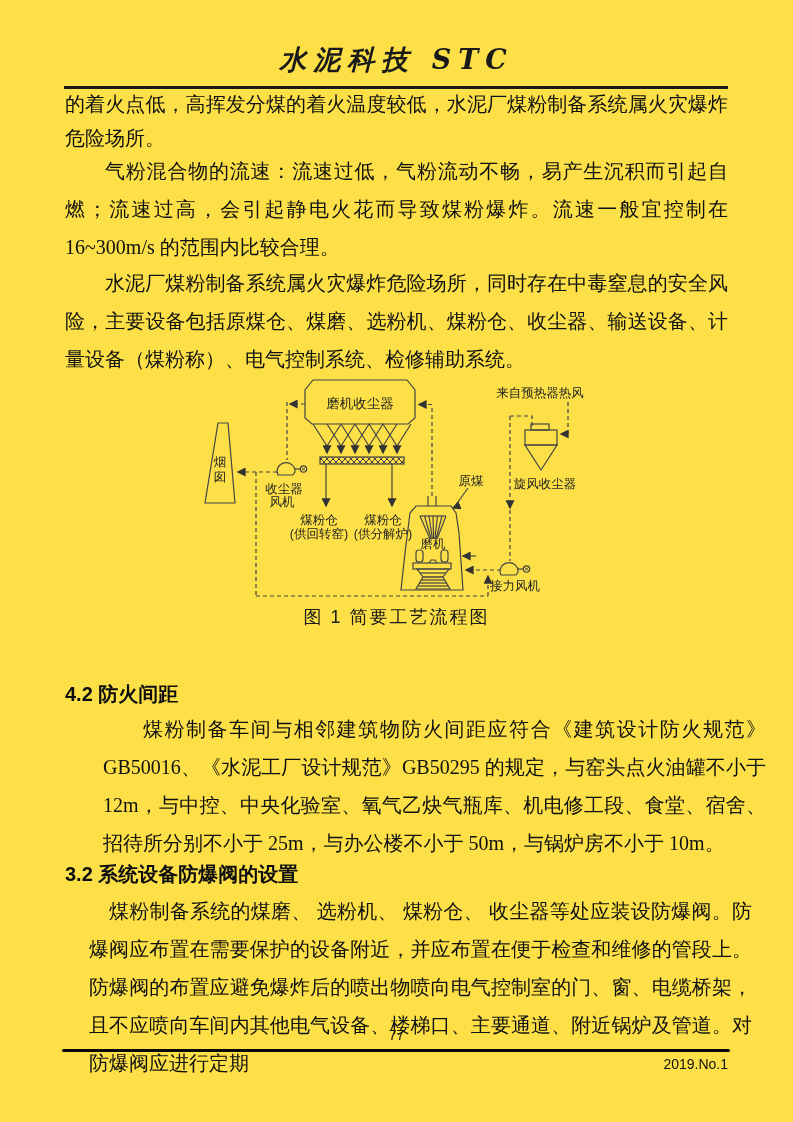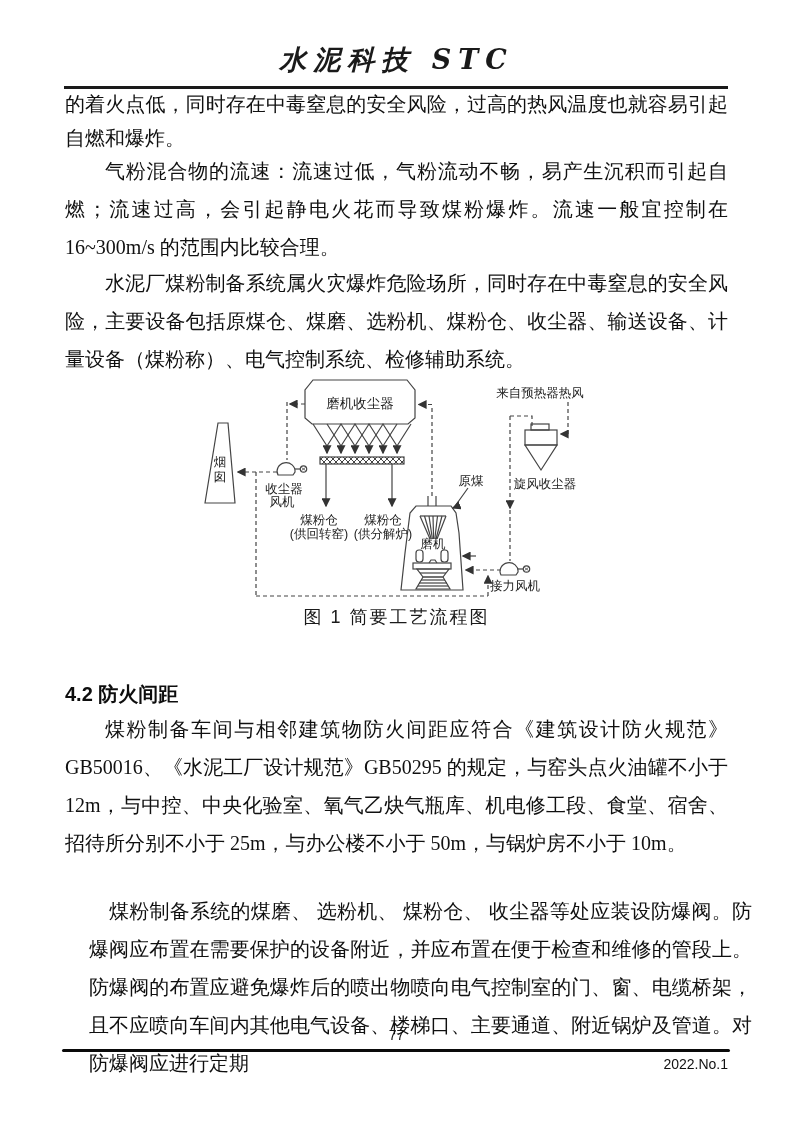--- a/index.html
+++ b/index.html
@@ -1,37 +1,37 @@
 <!DOCTYPE html>
 <html><head>
 <meta charset="utf-8">
 <style>
   html,body{margin:0;padding:0;background:#888;}
   .page{
-    position:relative;width:793px;height:1122px;background:#ffffff;
+    position:relative;width:793px;height:1122px;background:#fde047;
     margin:0 auto;overflow:hidden;
     font-family:"Liberation Serif","DejaVu Serif",serif;color:#141414;
   }
   .abs{position:absolute;}
   .journal-title{
     left:0;top:42px;width:793px;text-align:center;
     font-family:"DejaVu Serif","Liberation Serif",serif;
     font-style:italic;font-weight:bold;font-size:27px;letter-spacing:7px;color:#1a1a1a;
   }
   .header-rule{left:64px;top:86px;width:664px;height:2.5px;background:#1a1a1a;}
   .body-par{
     left:65px;width:663px;font-size:20px;line-height:38px;
     text-align:justify;color:#101010;
   }
   .indent2{text-indent:40px;}
   .indent1{text-indent:20px;margin-left:24px;}
   .p1{top:87px;line-height:34px;}
   .p2{top:152px;}
   .p3{top:264px;}
-  .s31-body{top:710px;}
+  .s31-body{top:710px;margin-left:38px;}
   .s32-body{top:892px;}
   .heading{
     left:65px;width:663px;color:#0d0d0d;
     font-family:"Liberation Sans","DejaVu Sans",sans-serif;font-weight:bold;
   }
   .h3{top:641px;font-size:21px;letter-spacing:1px;}
   .h31{top:681px;font-size:20px;}
   .h32{top:861px;font-size:20px;}
   .fig-caption{
     left:0;top:605px;width:793px;text-align:center;
@@ -54,21 +54,21 @@
   }
 </style>
 </head>
 <body>
 
 <div class="page">
 
   <div class="abs journal-title">水泥科技 STC</div>
   <div class="abs header-rule"></div>
 
-  <div class="abs body-par p1">的着火点低，同时存在中毒窒息的安全风险，过高的热风温度也就容易引起自燃和爆炸。</div>
+  <div class="abs body-par p1">的着火点低，高挥发分煤的着火温度较低，水泥厂煤粉制备系统属火灾爆炸危险场所。</div>
   <div class="abs body-par p2 indent2">气粉混合物的流速：流速过低，气粉流动不畅，易产生沉积而引起自燃；流速过高，会引起静电火花而导致煤粉爆炸。流速一般宜控制在 16~300m/s 的范围内比较合理。</div>
   <div class="abs body-par p3 indent2">水泥厂煤粉制备系统属火灾爆炸危险场所，同时存在中毒窒息的安全风险，主要设备包括原煤仓、煤磨、选粉机、煤粉仓、收尘器、输送设备、计量设备（煤粉称）、电气控制系统、检修辅助系统。</div>
 
   <svg class="abs diagram" viewBox="0 0 450 260" xmlns="http://www.w3.org/2000/svg">
     <defs>
       <marker id="arr" viewBox="0 0 10 10" refX="8.5" refY="5" markerWidth="7.5" markerHeight="7.5" orient="auto-start-reverse">
         <path d="M0,0 L10,5 L0,10 z" fill="#333"></path>
       </marker>
       <pattern id="hatch" width="6" height="6" patternUnits="userSpaceOnUse">
         <path d="M0,0 L6,6 M6,0 L0,6" stroke="#444" stroke-width="1"></path>
@@ -197,19 +197,20 @@
       <text x="360" y="19" text-anchor="middle">来自预热器热风</text>
       <text x="365" y="110" text-anchor="middle">旋风收尘器</text>
       <text x="335" y="212" text-anchor="middle">接力风机</text>
     </g>
   </svg>
 
   <div class="abs fig-caption">图 1 简要工艺流程图</div>
 
   <div class="abs heading h31">4.2 防火间距</div>
   <div class="abs body-par s31-body indent2">煤粉制备车间与相邻建筑物防火间距应符合《建筑设计防火规范》GB50016、《水泥工厂设计规范》GB50295 的规定，与窑头点火油罐不小于 12m，与中控、中央化验室、氧气乙炔气瓶库、机电修工段、食堂、宿舍、招待所分别不小于 25m，与办公楼不小于 50m，与锅炉房不小于 10m。</div>
+  <div class="abs heading h32">3.2 系统设备防爆阀的设置</div>
   <div class="abs body-par s32-body indent1">煤粉制备系统的煤磨、 选粉机、 煤粉仓、 收尘器等处应装设防爆阀。防爆阀应布置在需要保护的设备附近，并应布置在便于检查和维修的管段上。防爆阀的布置应避免爆炸后的喷出物喷向电气控制室的门、窗、电缆桥架，且不应喷向车间内其他电气设备、楼梯口、主要通道、附近锅炉及管道。对防爆阀应进行定期</div>
 
   <div class="abs footer-rule"></div>
   <div class="abs footer-page">77</div>
-  <div class="abs footer-issue">2022.No.1</div>
+  <div class="abs footer-issue">2019.No.1</div>
 
 </div>
 
 </body></html>

